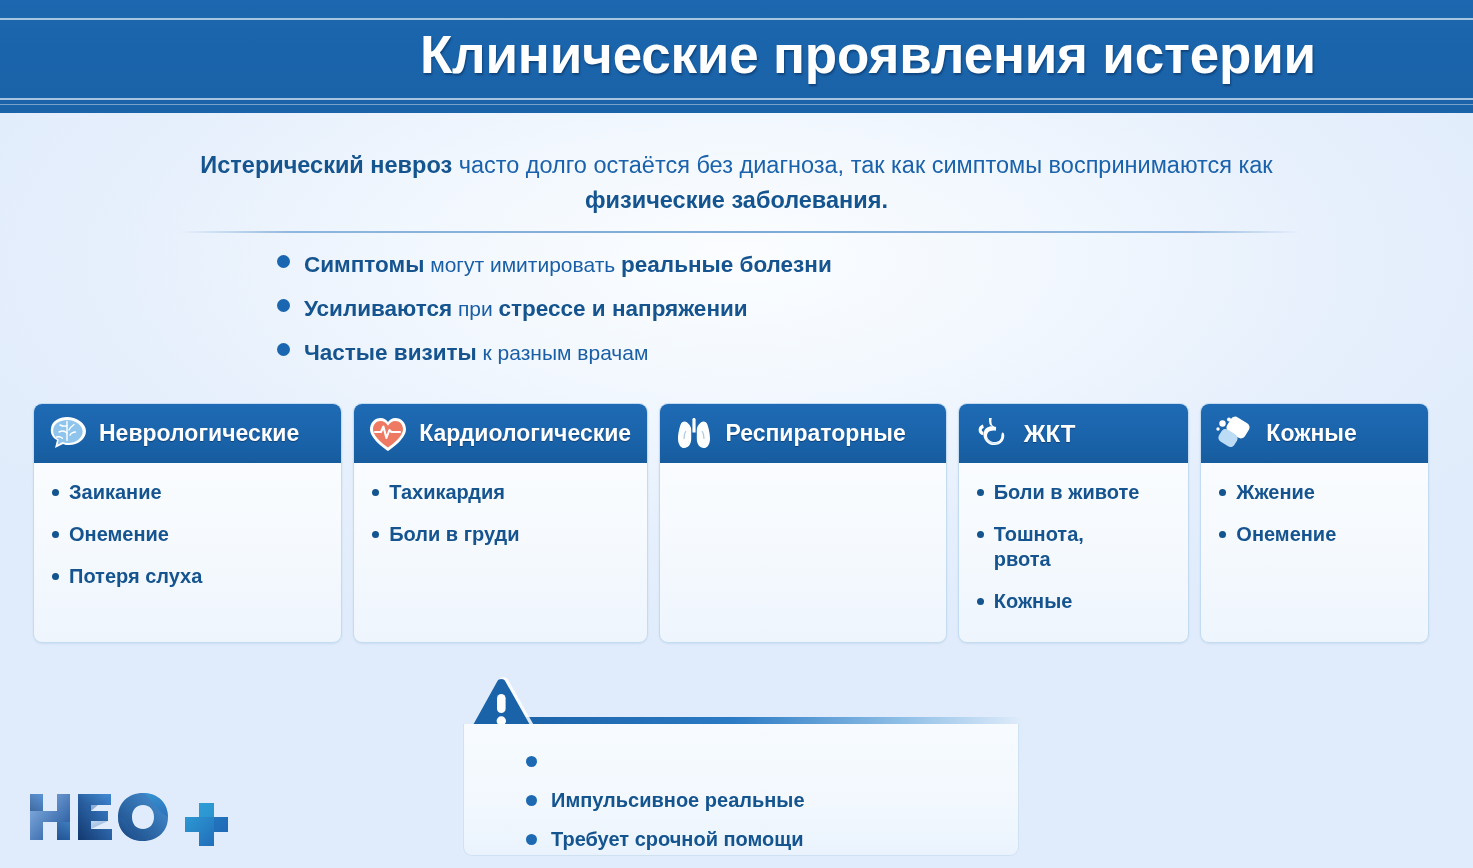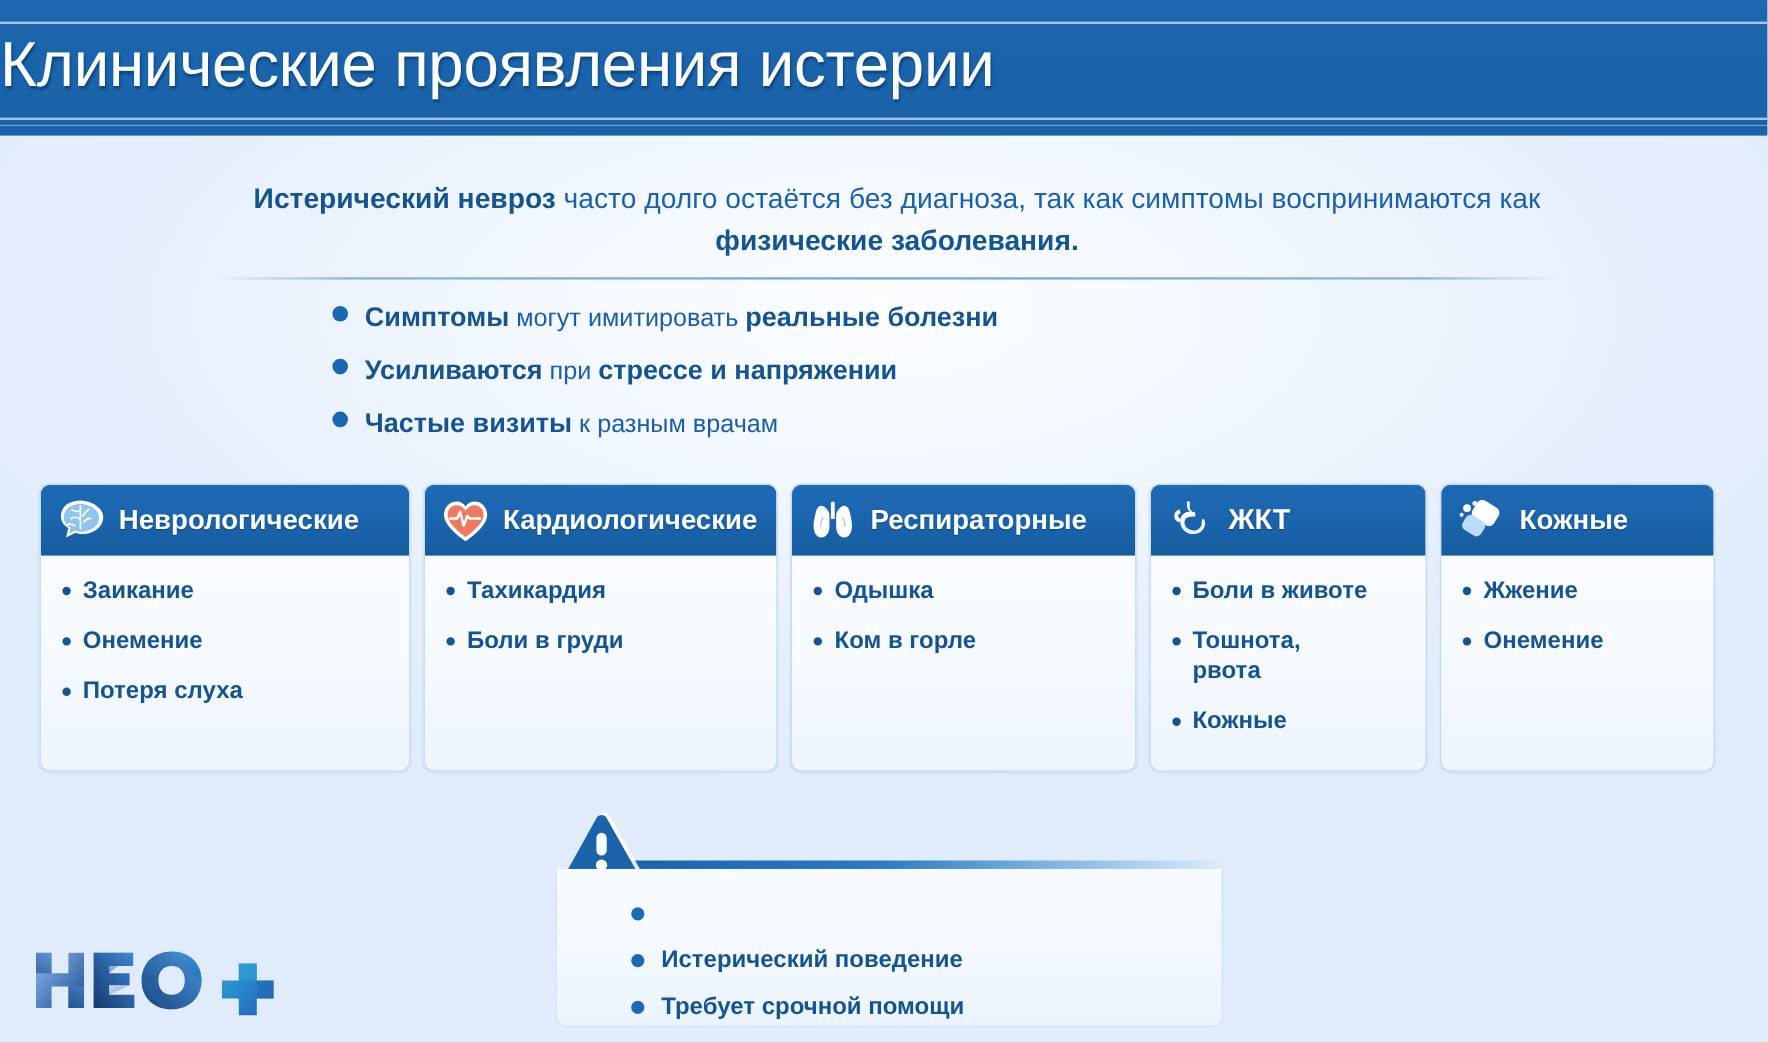--- a/index.html
+++ b/index.html
@@ -39,33 +39,33 @@
     background: rgba(255,255,255,.62);
   }
   .banner .rule.top { top: 18px; }
   .banner .rule.bot { top: 98px; }
   .banner .rule.bot2 { top: 104px; height:1px; background: rgba(255,255,255,.40); }
 
   .banner-title {
     position: absolute;
     left: 0; top: 24px;
     width: 1316px;
-    text-align: left;
+    text-align: right;
     color: #ffffff;
     font-size: 53px;
-    font-weight: normal;
+    font-weight: bold;
     letter-spacing: -0.2px;
     text-shadow: 1px 2px 2px rgba(0,30,70,.45);
     white-space: nowrap;
   }
 
   
   .intro {
     position: absolute;
-    left: 151px; top: 148px;
+    left: 140px; top: 148px;
     width: 1193px;
     text-align: center;
     color: #1a62ab;
     font-size: 23.5px;
     line-height: 35px;
   }
   .intro b { font-weight: bold; color: #14548f; }
 
   .divider {
     position: absolute;
@@ -354,30 +354,20 @@
                        c0 5.2-2.3 9.6-6.2 9.6c-4 0-7-3.6-7-9.2V14.8z"></path>
             </g>
             <g stroke="#1a64ab" stroke-width="1.1" fill="none" opacity=".35">
               <path d="M13 16c-1.5 2-2 5-2 8"></path>
               <path d="M29 16c1.5 2 2 5 2 8"></path>
             </g>
           </svg>
         </div>
         <div class="card-title">Респираторные</div>
       </div>
-      <div class="card-body">
-        <div class="citem">
-          <div class="cdot"></div>
-          <div class="ctext">Одышка</div>
-        </div>
-        <div class="citem">
-          <div class="cdot"></div>
-          <div class="ctext">Ком в горле</div>
-        </div>
-      </div>
     </div>
 
     <div class="card w4">
       <div class="card-head">
         <div class="ico">
           <svg width="42" height="38" viewBox="0 0 42 38">
             <path d="M17 3c0 5.5.5 7.5 3.5 8.2c0 0-6-.4-8.2 4.5c-2 4.5-.2 9.5 3.4 12.2
                      c4.2 3.2 11.2 3 14.6-1.4c2.2-2.8 2.4-6.4 1.4-8.2c-.6-1-1.6-1-2 .2
                      c-.6 1.8.2 4.2-1.8 6.4c-2.4 2.6-7.2 2.8-10.2.6c-2.6-1.9-3.4-5.3-2-7.6
                      c1.6-2.6 5.8-2.8 8.2-2.2l.2-3.6c-3-.4-4.4-1.6-4.6-4C19.3 5.4 19.5 4 19.8 3H17z" fill="#ffffff"></path>
@@ -444,21 +434,21 @@
         <rect x="34" y="20" width="8.6" height="19" rx="4.3" fill="#ffffff"></rect>
         <circle cx="38.3" cy="47" r="4.7" fill="#ffffff"></circle>
       </svg>
     </div>
     <div class="danger-body">
       <div class="ditem">
         <div class="ddot"></div>
       </div>
       <div class="ditem">
         <div class="ddot"></div>
-        <div class="dtext">Истерический поведение</div>
+        <div class="dtext">Импульсивное реальные</div>
       </div>
       <div class="ditem">
         <div class="ddot"></div>
         <div class="dtext">Требует срочной помощи</div>
       </div>
     </div>
   </div>
 
   <div class="logo">
     <svg width="235" height="62" viewBox="0 0 235 62">

